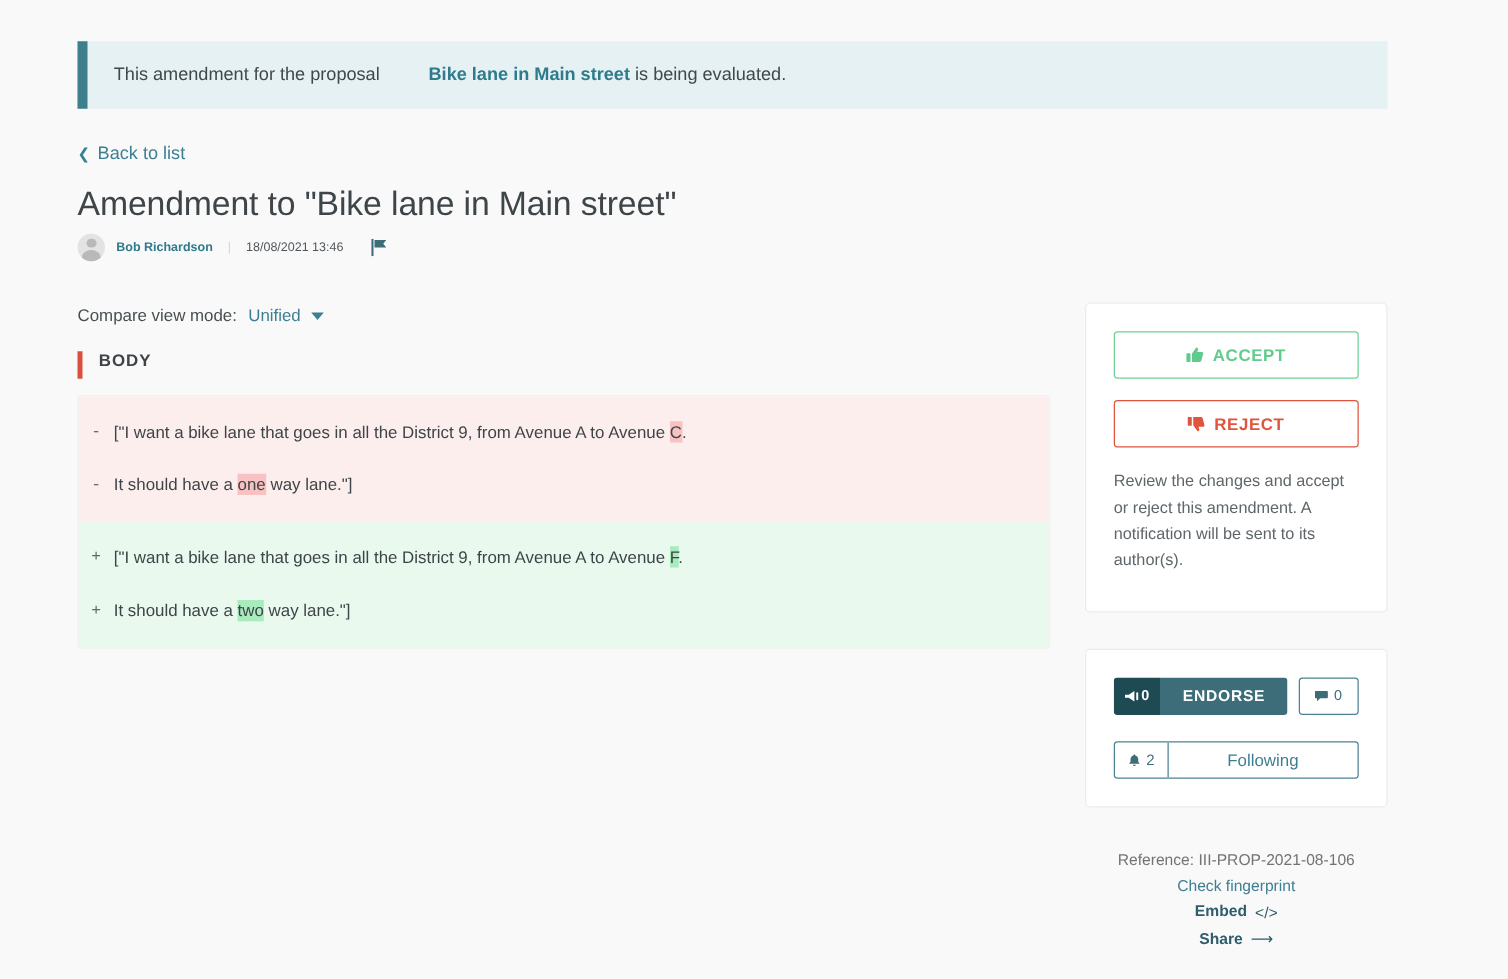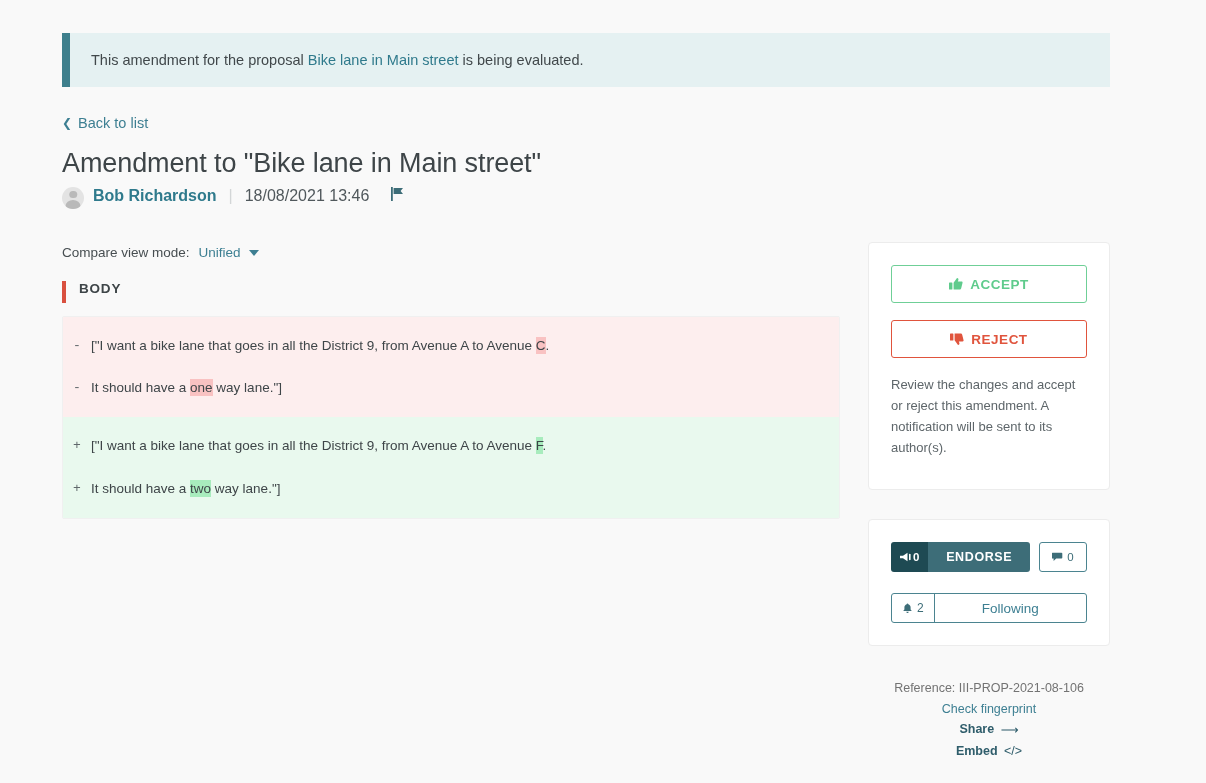--- a/index.html
+++ b/index.html
@@ -17,42 +17,42 @@
   .callout {
     position: absolute; left: 62px; top: 33px; width: 1048px; height: 54px;
     background: #e5f1f2;
     border-left: 8px solid #3e7f8c;
     display: flex; align-items: center;
   }
   .callout-text {
     padding-left: 21px; font-size: 14.5px; color: #41484b; line-height: 1.4;
   }
   .callout-text a {
-    color: #2f7a8c; font-weight: normal; text-decoration: none;
+    color: #2f7a8c; font-weight: bold; text-decoration: none; margin-left: 35px;
   }
 
   
   .back-link {
     position: absolute; left: 62px; top: 115px;
     font-size: 14.5px; color: #3d7f92; text-decoration: none;
     display: flex; align-items: center; gap: 6px;
   }
   .back-link .chev { font-size: 12px; line-height: 1; }
 
   
   .doc-title {
     position: absolute; left: 62px; top: 148px;
     font-size: 27px; font-weight: normal; color: #3e4548; margin: 0;
     letter-spacing: -0.1px;
   }
 
   
   .author-row {
     position: absolute; left: 62px; top: 187px;
-    display: flex; align-items: flex-start; font-size: 16px;
+    display: flex; align-items: center; font-size: 10px;
   }
   .avatar {
     width: 22px; height: 22px; border-radius: 50%;
     background: #e3e3e3; margin-right: 9px; position: relative; overflow: hidden;
     flex: none;
   }
   .avatar::before {
     content: ""; position: absolute; left: 50%; top: 3.5px;
     width: 7.5px; height: 7.5px; border-radius: 50%;
     background: #b9b9b9; transform: translateX(-50%);
@@ -313,22 +313,22 @@
         <span>2</span>
       </span>
       <button class="follow-btn">Following</button>
     </div>
   </div>
 
   <div class="ref-block">
     <div class="ref-line">Reference: III-PROP-2021-08-106</div>
     <a class="ref-link" href="#">Check fingerprint</a>
     <a class="ref-strong" href="#">
+      <span>Embed</span>
+      <span class="gl icon">&lt;/&gt;</span>
+    </a>
+    <a class="ref-strong" href="#">
       <span>Share</span>
       <span class="gl icon">⟶</span>
     </a>
-    <a class="ref-strong" href="#">
-      <span>Embed</span>
-      <span class="gl icon">&lt;/&gt;</span>
-    </a>
   </div>
 
 </div>
 
 </body></html>

